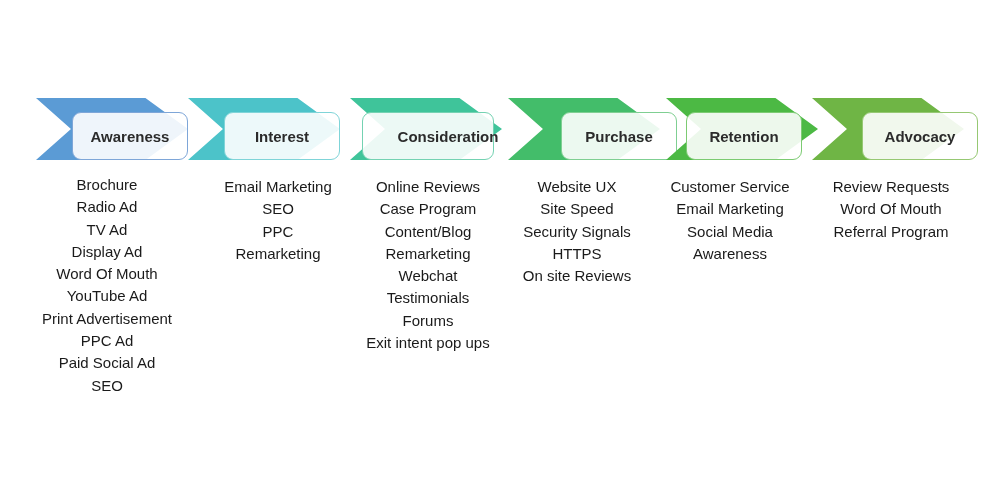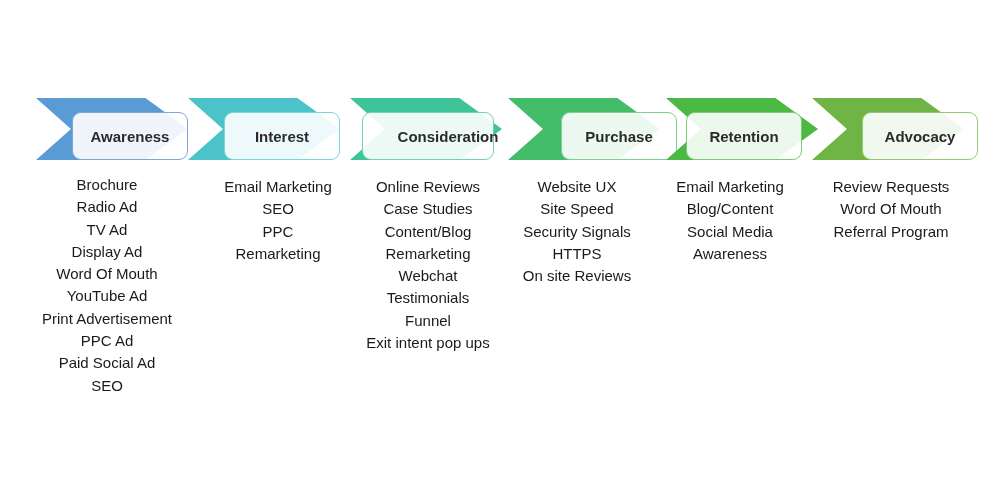--- a/index.html
+++ b/index.html
@@ -111,26 +111,26 @@
     </div>
     <div class="stage" style="left: 350px;">
       <div class="chevron" style="width: 152px; background: rgb(63, 196, 154);"></div>
       <div class="label-card" style="left: 12px; width: 132px; border: 1px solid rgb(116, 210, 178); padding-left: 40px;">
         <span class="label-text">Consideration</span>
       </div>
     </div>
     <div class="item-list" style="top: 176px; left: 0px; width: 1000px; text-align: center;">
       <div style="position: absolute; left: 308px; width: 240px; ">
         <span class="item">Online Reviews</span>
-        <span class="item">Case Studies</span>
+        <span class="item">Case Program</span>
         <span class="item">Content/Blog</span>
         <span class="item">Remarketing</span>
         <span class="item">Webchat</span>
         <span class="item">Testimonials</span>
-        <span class="item">Funnel</span>
+        <span class="item">Forums</span>
         <span class="item">Exit intent pop ups</span>
       </div>
     </div>
     <div class="stage" style="left: 508px;">
       <div class="chevron" style="width: 152px; background: rgb(67, 189, 106);"></div>
       <div class="label-card" style="left: 36px; width: 116px; border: 1px solid rgb(127, 207, 146); margin-left: 17px;">
         <span class="label-text">Purchase</span>
       </div>
     </div>
     <div class="item-list" style="top: 176px; left: 0px; width: 1000px; text-align: center;">
@@ -143,22 +143,22 @@
       </div>
     </div>
     <div class="stage" style="left: 666px;">
       <div class="chevron" style="width: 152px; background: rgb(76, 185, 68);"></div>
       <div class="label-card" style="left: 20px; width: 116px; border: 1px solid rgb(124, 203, 114);">
         <span class="label-text">Retention</span>
       </div>
     </div>
     <div class="item-list" style="top: 176px; left: 0px; width: 1000px; text-align: center;">
       <div style="position: absolute; left: 610px; width: 240px; text-align: center;">
+        <span class="item">Customer Service</span>
         <span class="item">Email Marketing</span>
-        <span class="item">Blog/Content</span>
         <span class="item">Social Media</span>
         <span class="item">Awareness</span>
       </div>
     </div>
     <div class="stage" style="left: 812px;">
       <div class="chevron" style="width: 152px; background: rgb(111, 181, 69);"></div>
       <div class="label-card" style="left: 50px; width: 116px; border: 1px solid rgb(150, 200, 115);">
         <span class="label-text">Advocacy</span>
       </div>
     </div>

